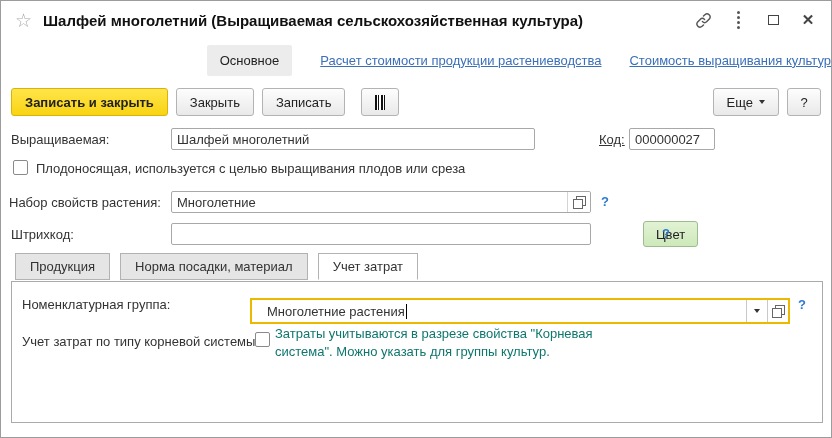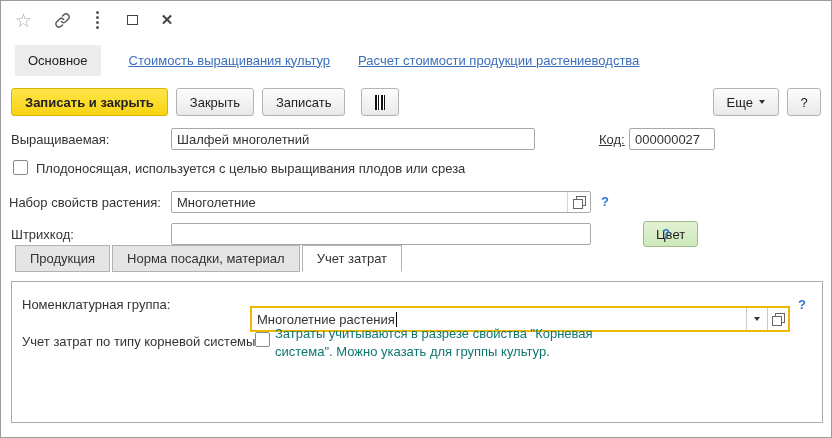--- a/index.html
+++ b/index.html
@@ -12,21 +12,21 @@
   .star-icon { font-size:19px; color:#a8a8a8; margin-right:11px; cursor:pointer; line-height:1; }
   .title { font-size:15px; font-weight:bold; color:#111; flex:1 1 auto; white-space:nowrap; overflow:hidden; }
   .tb-icons { display:flex; align-items:center; gap:17px; margin-left:10px; }
   .tb-icons > span { display:inline-flex; align-items:center; justify-content:center; width:18px; height:18px; cursor:pointer; }
   .dots-icon { display:inline-flex; flex-direction:column; gap:2px; }
   .dots-icon i { width:3px; height:3px; background:#555; border-radius:50%; }
   .max-icon i { display:block; width:11px; height:10px; border:1.5px solid #444; }
   .close-icon { font-size:15px; color:#444; font-weight:bold; }
 
   
-  .navbar { position:absolute; top:40px; left:0; right:0; height:38px; display:flex; align-items:center; padding-left:14px; gap:28px; }
+  .navbar { position:absolute; top:40px; left:0; right:0; height:38px; display:flex; align-items:center; padding-left:14px; gap:28px;justify-content:flex-end; }
   .nav-current { background:#ececec; padding:8px 13px; border-radius:2px; color:#222; cursor:default; }
   .nav-link { color:#3b6fb8; text-decoration:underline; cursor:pointer; white-space:nowrap; }
 
   
   .toolbar { position:absolute; top:86px; left:10px; right:10px; height:30px; display:flex; align-items:center; gap:8px; }
   .btn { display:inline-flex; align-items:center; justify-content:center; height:28px; padding:0 13px;
          background:linear-gradient(#fdfdfd,#e9e9e9); border:1px solid #b3b3b3; border-radius:3px;
          font-size:13px; color:#222; cursor:pointer; white-space:nowrap; }
   .btn-primary { background:linear-gradient(#ffe54a,#f9d312); border:1px solid #d9b404; font-weight:bold; }
   .btn-barcode { width:38px; margin-left:8px; }
@@ -43,42 +43,43 @@
   .help-link { position:absolute; color:#2e79d0; font-weight:bold; cursor:pointer; }
   .open-icon { position:relative; width:13px; height:13px; display:inline-block; }
   .open-icon:before { content:""; position:absolute; top:0; right:0; width:8px; height:8px; border:1px solid #666; }
   .open-icon:after  { content:""; position:absolute; bottom:0; left:0; width:8px; height:8px; border:1px solid #666; background:#fff; }
   .input-side-btn { position:absolute; right:0; top:0; bottom:0; width:23px; display:flex; align-items:center; justify-content:center;
                     border-left:1px solid #d4d4d4; cursor:pointer; background:#fff; }
   .btn-color { position:absolute; height:26px; padding:0 12px; background:linear-gradient(#e2f2d4,#cde9ba);
                border:1px solid #9fba8f; border-radius:3px; display:inline-flex; align-items:center; cursor:pointer; color:#222; }
 
   
-  .tabs { position:absolute; top:244px; left:14px; display:flex; gap:2px; z-index:2;align-items:flex-end; }
+  .tabs { position:absolute; top:252px; left:14px; display:flex; gap:10px; z-index:2;align-items:flex-end; }
   .tab { height:27px; line-height:25px; padding:0 14px; background:#e5e5e5; border:1px solid #b2b2b2; cursor:pointer; color:#333; white-space:nowrap; }
   .tab.active { background:#fff; border-bottom:1px solid #fff; cursor:default; }
   .panel { position:absolute; top:280px; left:10px; width:812px; height:142px; border:1px solid #aaaaaa; background:#fff; }
 
   
-  .combo { position:absolute; left:238px; top:24px; width:540px; height:26px; border:2px solid #edb900; background:#fff;
-           display:flex; align-items:center; padding:0 5px; cursor:text; }
+  .combo { position:absolute; left:238px; top:16px; width:540px; height:26px; border:2px solid #edb900; background:#fff;
+           display:flex; align-items:center; padding:0 15px; cursor:text; }
   .combo .val { white-space:nowrap; }
   .text-cursor { display:inline-block; width:1px; height:15px; background:#000; margin-left:1px; }
   .combo-btns { position:absolute; right:0; top:0; bottom:0; display:flex; }
   .combo-btn { width:21px; display:flex; align-items:center; justify-content:center; border-left:1px solid #c9c9c9; cursor:pointer; background:#fff; }
 
   .hint { position:absolute; color:#0f766e; line-height:18px; width:378px; }
 </style>
 </head>
 <body>
 
 <div class="window">
 
   <div class="titlebar">
     <span class="star-icon">☆</span>
+    <span class="title">Шалфей многолетний (Выращиваемая сельскохозяйственная культура)</span>
     <span class="tb-icons">
       <span>
         <svg width="17" height="17" viewBox="0 0 24 24">
             <path d="M10.5 13.5a4.4 4.4 0 0 0 6.2 0l3.5-3.5a4.4 4.4 0 0 0-6.2-6.2l-2 2" fill="none" stroke="#555" stroke-width="2" stroke-linecap="round"></path>
             <path d="M13.5 10.5a4.4 4.4 0 0 0-6.2 0l-3.5 3.5a4.4 4.4 0 0 0 6.2 6.2l2-2" fill="none" stroke="#555" stroke-width="2" stroke-linecap="round"></path>
           </svg>
       </span>
       <span class="dots-icon">
           <i></i>
           <i></i>
@@ -87,22 +88,22 @@
         </span>
       <span class="max-icon">
           <i></i>
         </span>
       <span class="close-icon">✕</span>
     </span>
   </div>
 
   <div class="navbar">
     <span class="nav-current">Основное</span>
+    <span class="nav-link">Расчет стоимости продукции растениеводства</span>
     <span class="nav-link">Стоимость выращивания культур</span>
-    <span class="nav-link">Расчет стоимости продукции растениеводства</span>
   </div>
 
   <div class="toolbar">
     <span class="btn btn-primary">Записать и закрыть</span>
     <span class="btn">Закрыть</span>
     <span class="btn">Записать</span>
     <span class="btn btn-barcode">
         <span class="barcode-icon"></span>
       </span>
     <span class="tb-spacer"></span>

